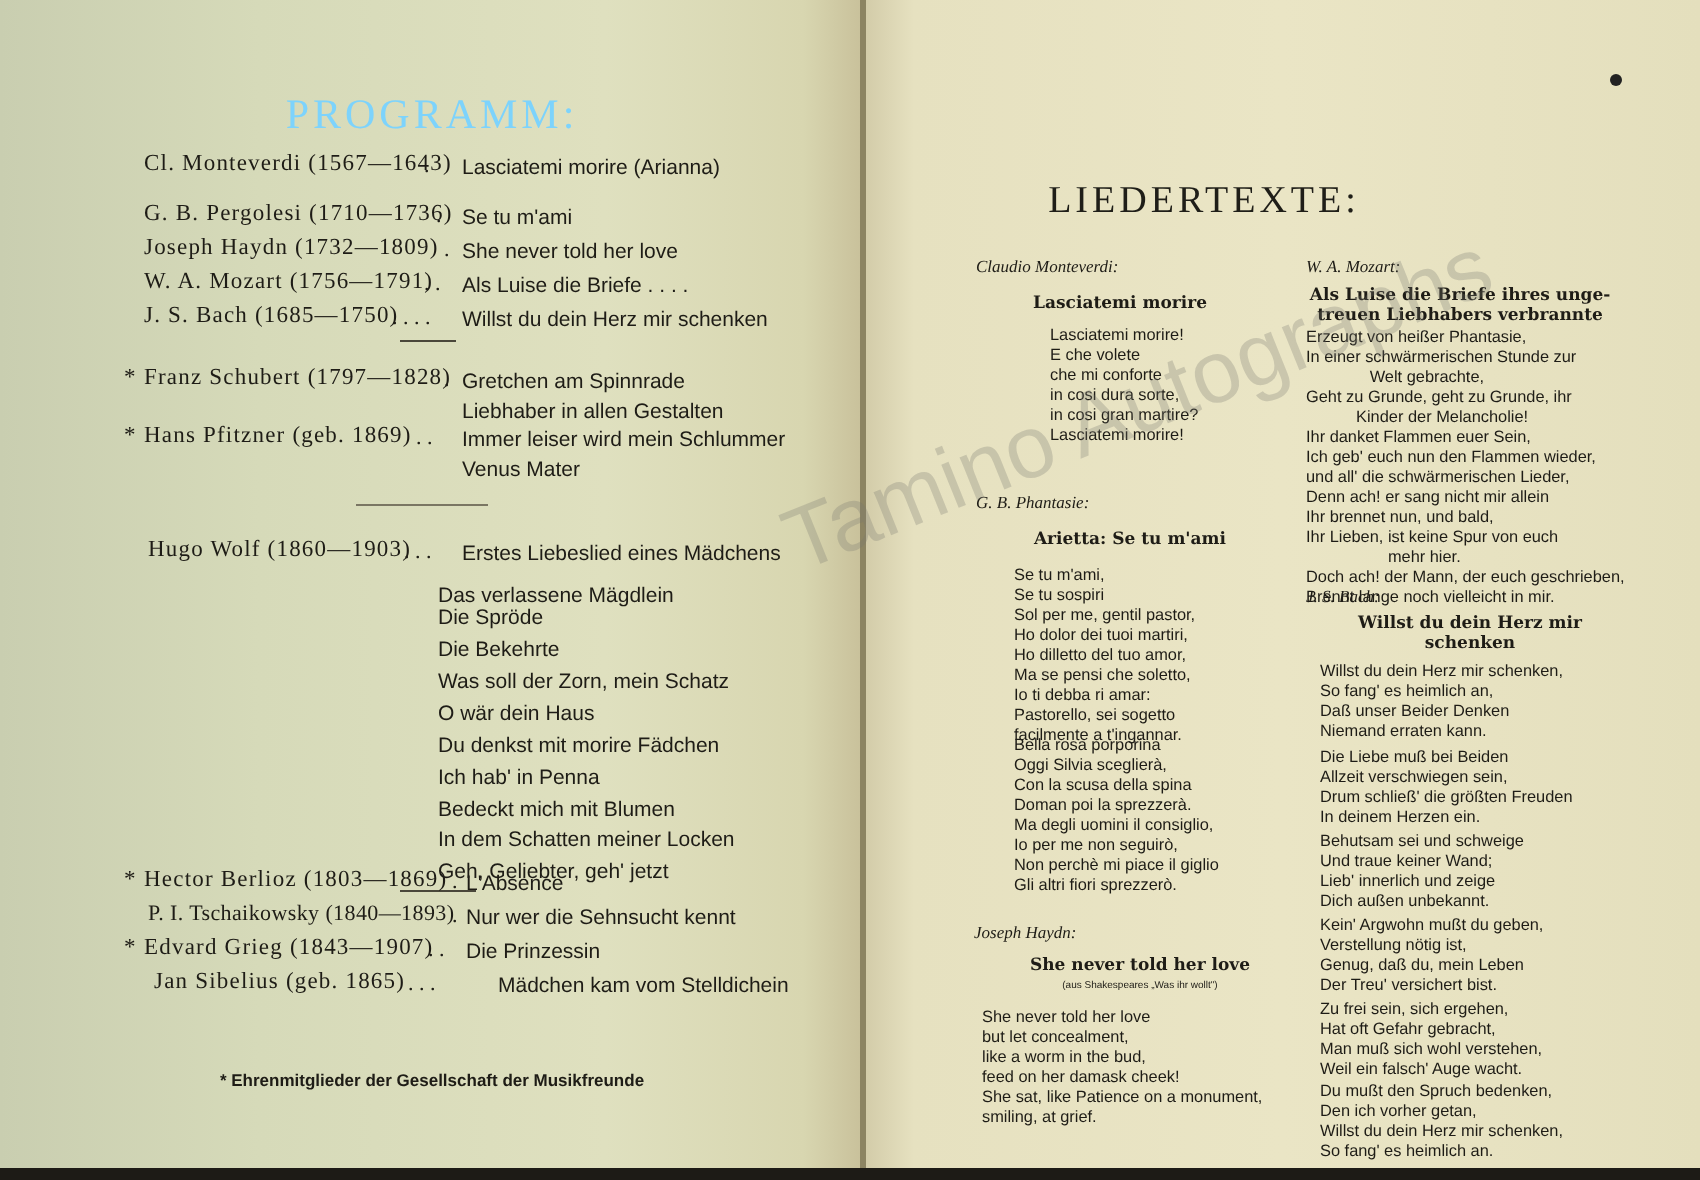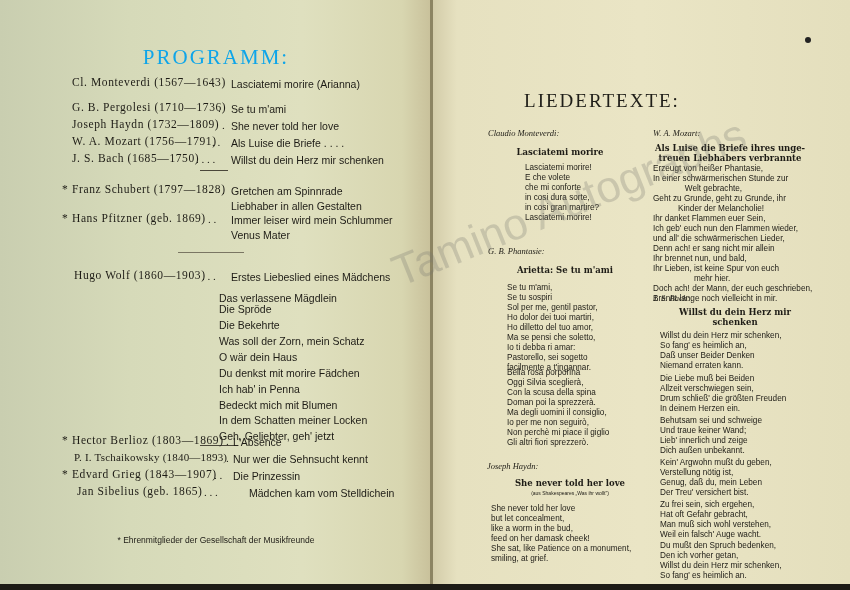--- a/index.html
+++ b/index.html
@@ -28,35 +28,35 @@
     position: absolute; left: 0; top: 584px; width: 850px; height: 6px; background: #1d1b16;
   }
   .punch-hole {
     position: absolute; left: 805px; top: 37px; width: 6px; height: 6px; border-radius: 50%;
     background: #222;
   }
 
   
   .prog-title {
     position: absolute; left: 0; width: 432px; top: 45px; text-align: center;
-    font-size: 21px; letter-spacing: 2px; color: #0ea5e9;
+    font-size: 21px; letter-spacing: 2px; color: #7dd3fc;
   }
   .composer {
     position: absolute; font-weight: normal; letter-spacing: 0.6px; font-size: 11.5px;
   }
   .work-line {
     position: absolute; font-family: "Liberation Sans", sans-serif; font-size: 10.5px; white-space: nowrap;
   }
   .dots { position: absolute; font-size: 11px; }
   .rule {
     position: absolute; height: 1px; background: #4a473a;
   }
   .footnote {
     position: absolute; left: 0; width: 432px; top: 535px; text-align: center;
-    font-family: "Liberation Sans", sans-serif; font-size: 8.5px;
+    font-family: "Liberation Sans", sans-serif; font-size: 8.5px; font-weight: bold;
   }
 
   
   .lied-title {
     position: absolute; left: 432px; width: 340px; top: 90px; text-align: center;
     font-size: 19px; letter-spacing: 2px; color: #1f1e18;
   }
   .composer-label {
     position: absolute; font-style: italic; font-size: 8.5px;
   }

